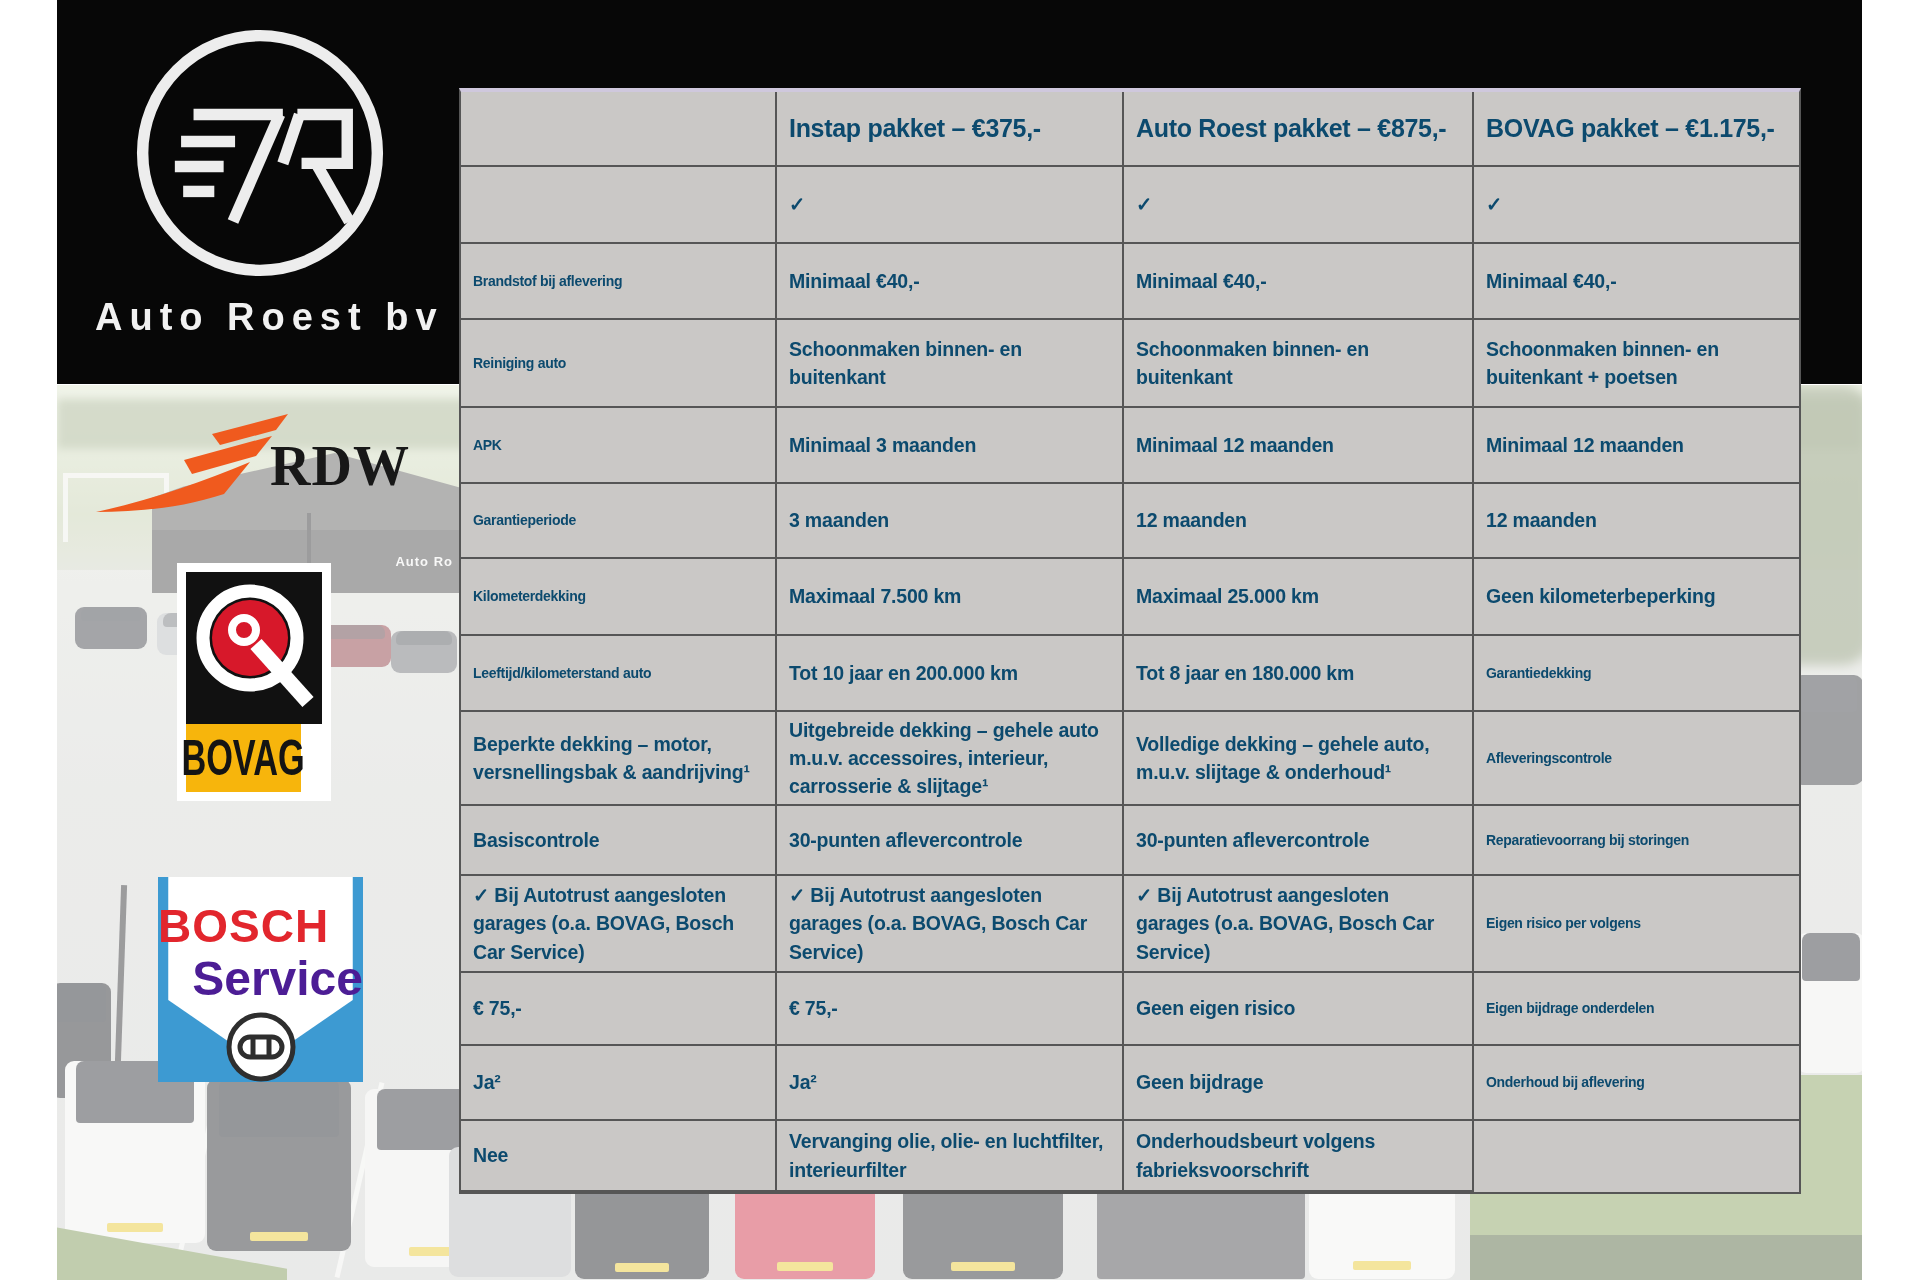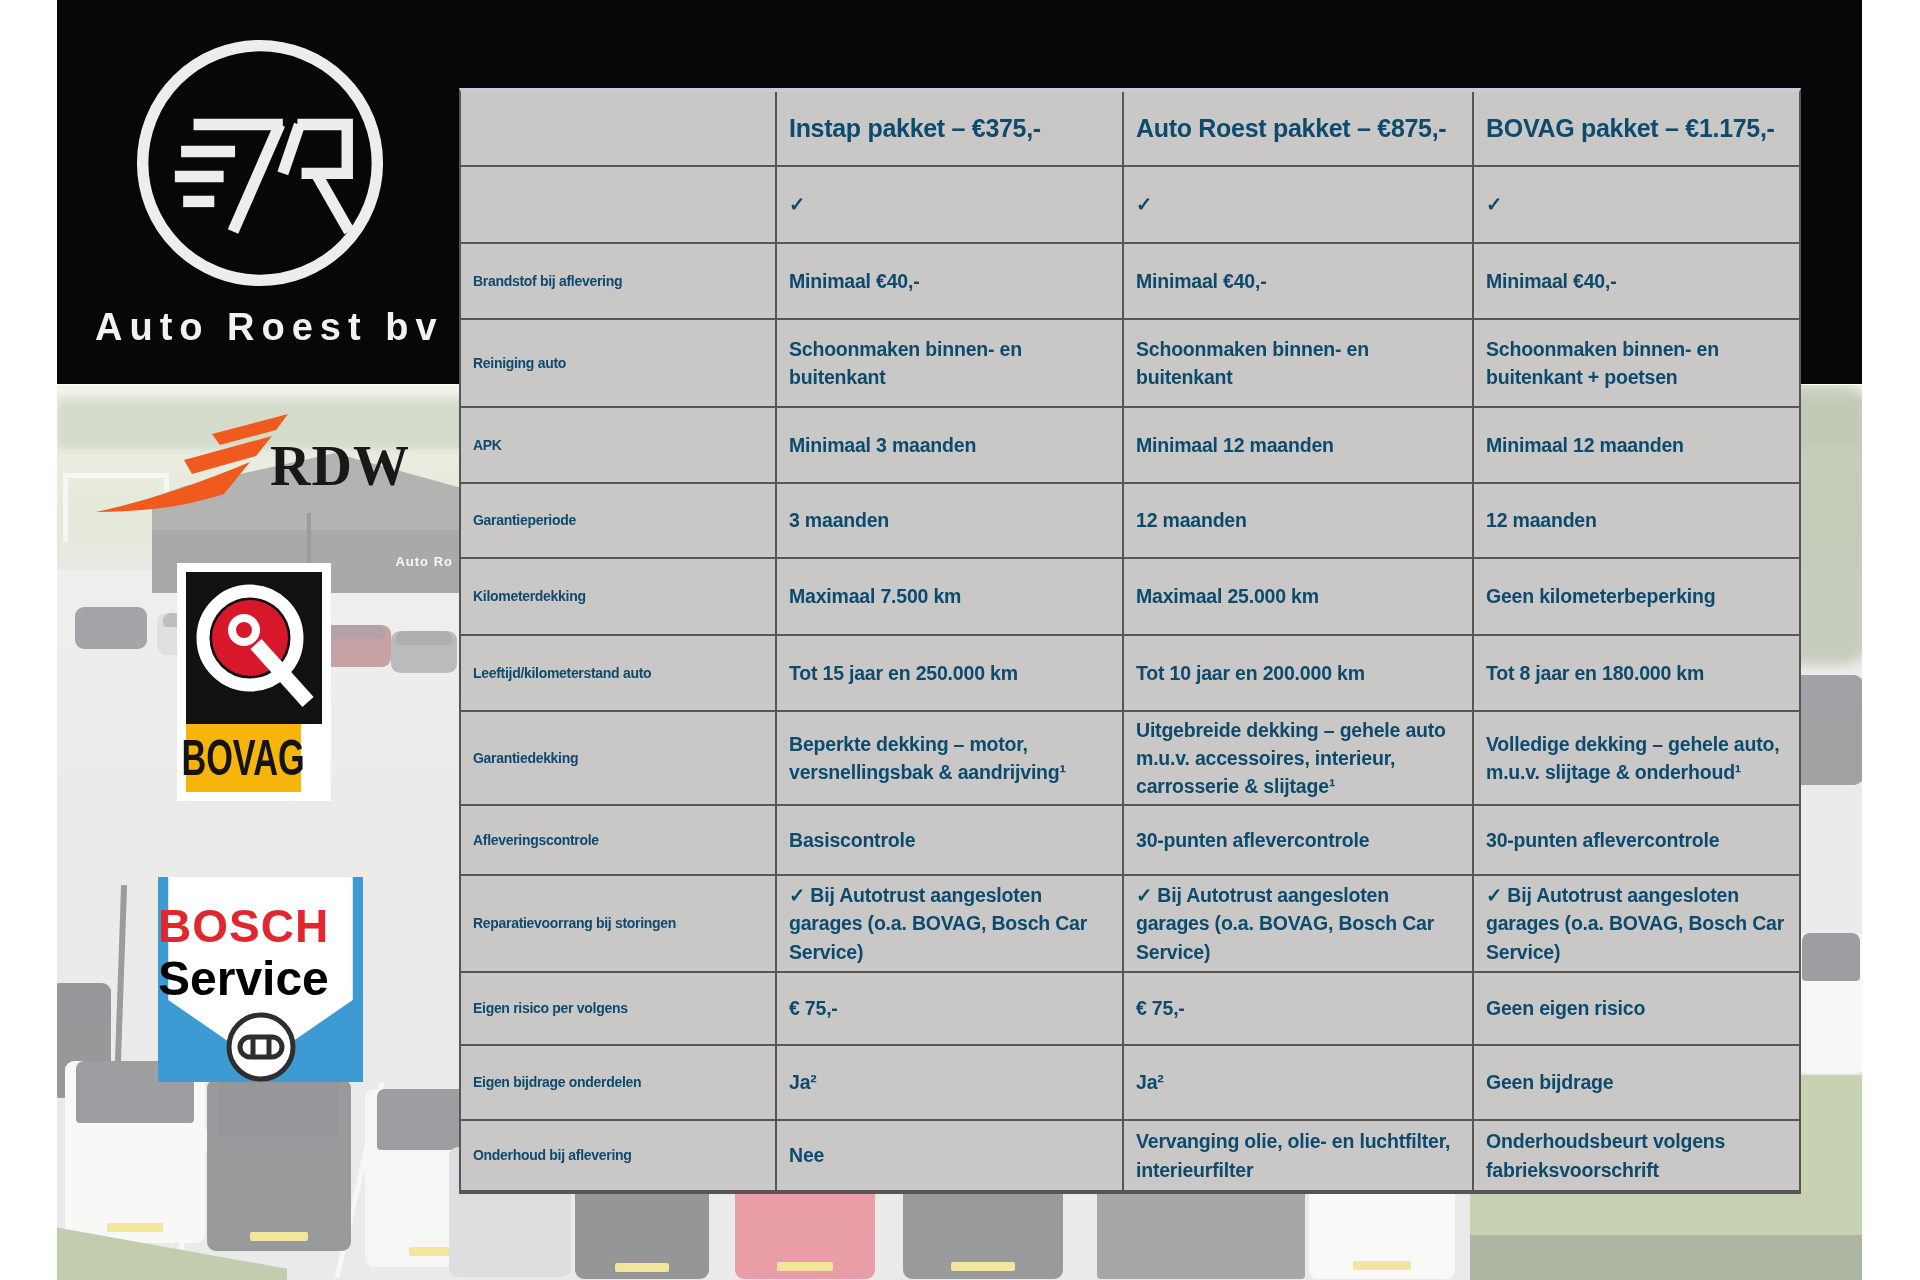--- a/index.html
+++ b/index.html
@@ -25,42 +25,42 @@
   .car.nvis:before{background:rgba(60,64,70,.55);}
   .plate{position:absolute;left:30%;bottom:6%;width:40%;height:9px;background:#e8c832;border-radius:2px;}
   .grassL{position:absolute;left:0;top:820px;width:230px;height:75px;background:#7d9757;clip-path:polygon(0 30%,100% 85%,100% 100%,0 100%);}
   .grassR{position:absolute;left:1413px;top:690px;width:392px;height:205px;background:linear-gradient(180deg,#89a25e 0 78%,#55663f 78%);}
   .haze{position:absolute;inset:0;background:rgba(255,255,255,.52);}
 
   
   .band{position:absolute;left:57px;top:0;width:1805px;height:384px;background:#070707;}
 
   
-  .arlogo{position:absolute;left:95px;top:28px;width:330px;height:360px;color:#ededed;text-align:center;}
+  .arlogo{position:absolute;left:95px;top:18px;width:330px;height:360px;color:#ededed;text-align:center;}
   .arlogo svg{display:block;margin:0 auto;}
   .artext{margin-top:8px;font-size:38px;font-weight:bold;letter-spacing:7px;color:#f2f2f2;white-space:nowrap;}
 
   
   .rdw{position:absolute;left:92px;top:412px;width:320px;height:105px;}
   .rdwtext{position:absolute;left:178px;top:22px;font-family:"Liberation Serif",serif;font-weight:bold;
            font-size:56px;color:#181818;letter-spacing:1px;}
 
   
   .bovag{position:absolute;left:177px;top:563px;width:154px;height:238px;background:#ffffff;padding:0;}
   .bovag .btop{position:absolute;left:9px;top:9px;width:136px;height:152px;background:#111111;}
   .bovag .byellow{position:absolute;left:9px;top:161px;width:115px;height:68px;background:#f7b50c;
                   display:flex;align-items:center;justify-content:center;}
   .bovagtext{font-size:44px;font-weight:bold;color:#141414;transform:scaleX(.78) scaleY(1.12);letter-spacing:0px;}
 
   
   .bosch{position:absolute;left:158px;top:877px;width:205px;height:205px;background:#3d9ad2;}
   .shield{position:absolute;left:0;top:0;width:205px;height:205px;background:#ffffff;
           clip-path:polygon(5% 0,95% 0,95% 60%,50% 91%,5% 60%);}
   .boschred{position:absolute;width:100%;top:22px;text-align:left;font-size:46px;font-weight:bold;color:#e2262d;letter-spacing:1px;}
-  .boschteal{position:absolute;width:100%;top:74px;text-align:left;font-size:48px;font-weight:bold;color:#000000;}
+  .boschteal{position:absolute;width:100%;top:74px;text-align:right;font-size:48px;font-weight:bold;color:#4c1d95;}
   .armature{position:absolute;left:50%;top:132px;transform:translateX(-50%);}
 
   
   .pkg-table{position:absolute;left:459px;top:88px;display:grid;background:#cac8c6;
              border:2px solid #565656;border-top:4px solid #cfc8dd;}
   .cell{border-right:2px solid #565656;border-bottom:2px solid #565656;background:#cac8c6;
         display:flex;align-items:center;box-sizing:border-box;padding:4px 14px 4px 12px;
         color:#0c4a6e;font-weight:bold;line-height:1.45;}
   .cell:nth-child(4n){border-right:none;}
   .cell.head{font-size:25px;letter-spacing:-0.3px;}
@@ -205,21 +205,20 @@
       <div class="cell val">Minimaal 12 maanden</div>
       <div class="cell label">Garantieperiode</div>
       <div class="cell val">3 maanden</div>
       <div class="cell val">12 maanden</div>
       <div class="cell val">12 maanden</div>
       <div class="cell label">Kilometerdekking</div>
       <div class="cell val">Maximaal 7.500 km</div>
       <div class="cell val">Maximaal 25.000 km</div>
       <div class="cell val">Geen kilometerbeperking</div>
       <div class="cell label">Leeftijd/kilometerstand auto</div>
-      <div class="cell val">Tot 15 jaar en 250.000 km</div>
       <div class="cell val">Tot 10 jaar en 200.000 km</div>
       <div class="cell val">Tot 8 jaar en 180.000 km</div>
       <div class="cell label">Garantiedekking</div>
       <div class="cell val">Beperkte dekking – motor, versnellingsbak &amp; aandrijving¹</div>
       <div class="cell val">Uitgebreide dekking – gehele auto m.u.v. accessoires, interieur, carrosserie &amp; slijtage¹</div>
       <div class="cell val">Volledige dekking – gehele auto, m.u.v. slijtage &amp; onderhoud¹</div>
       <div class="cell label">Afleveringscontrole</div>
       <div class="cell val">Basiscontrole</div>
       <div class="cell val">30-punten aflevercontrole</div>
       <div class="cell val">30-punten aflevercontrole</div>

